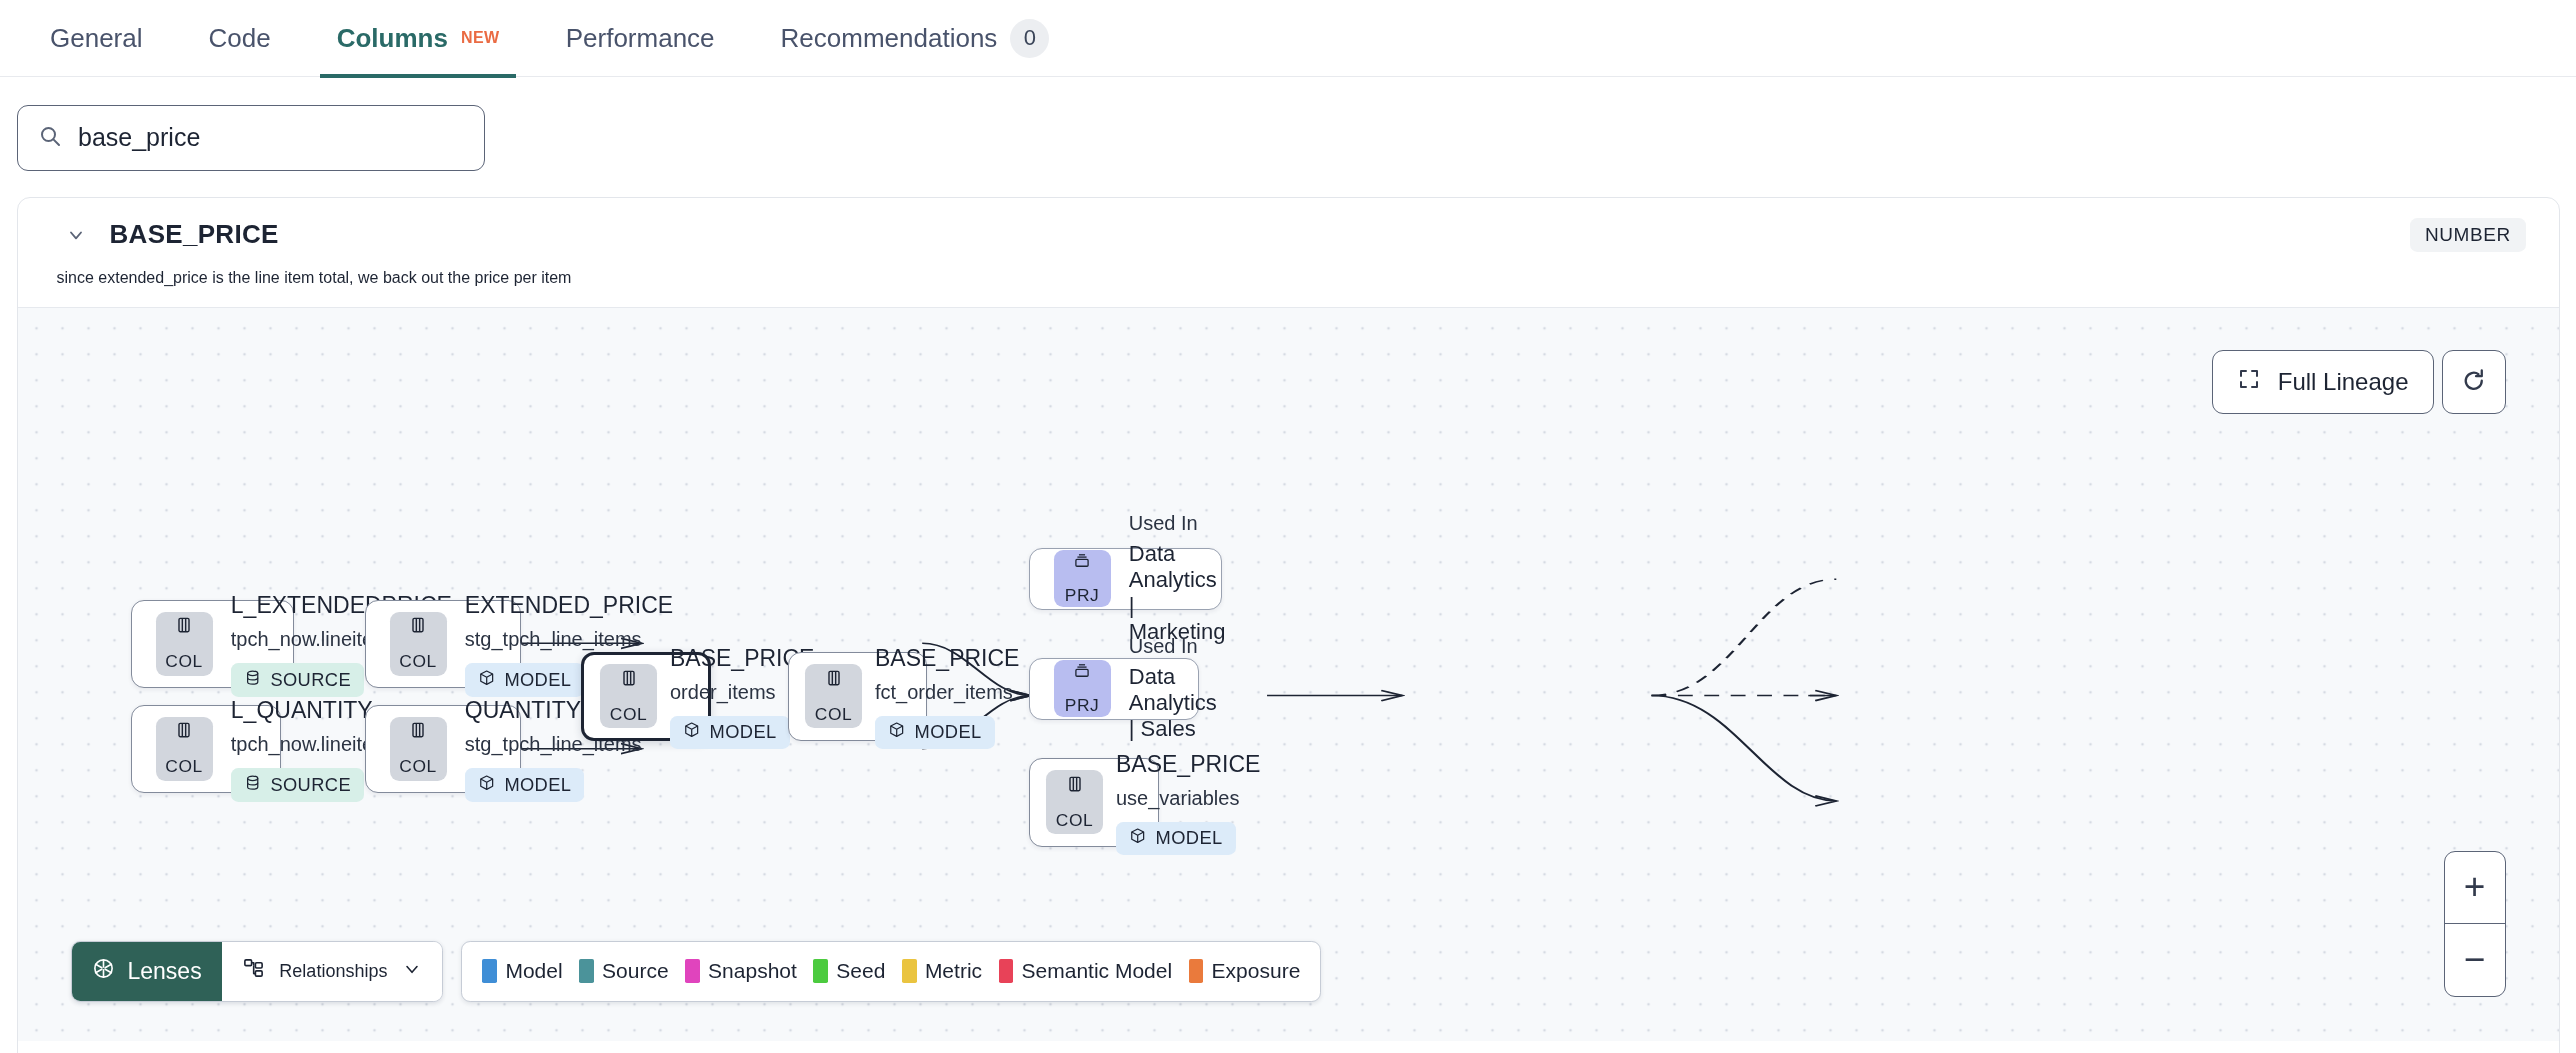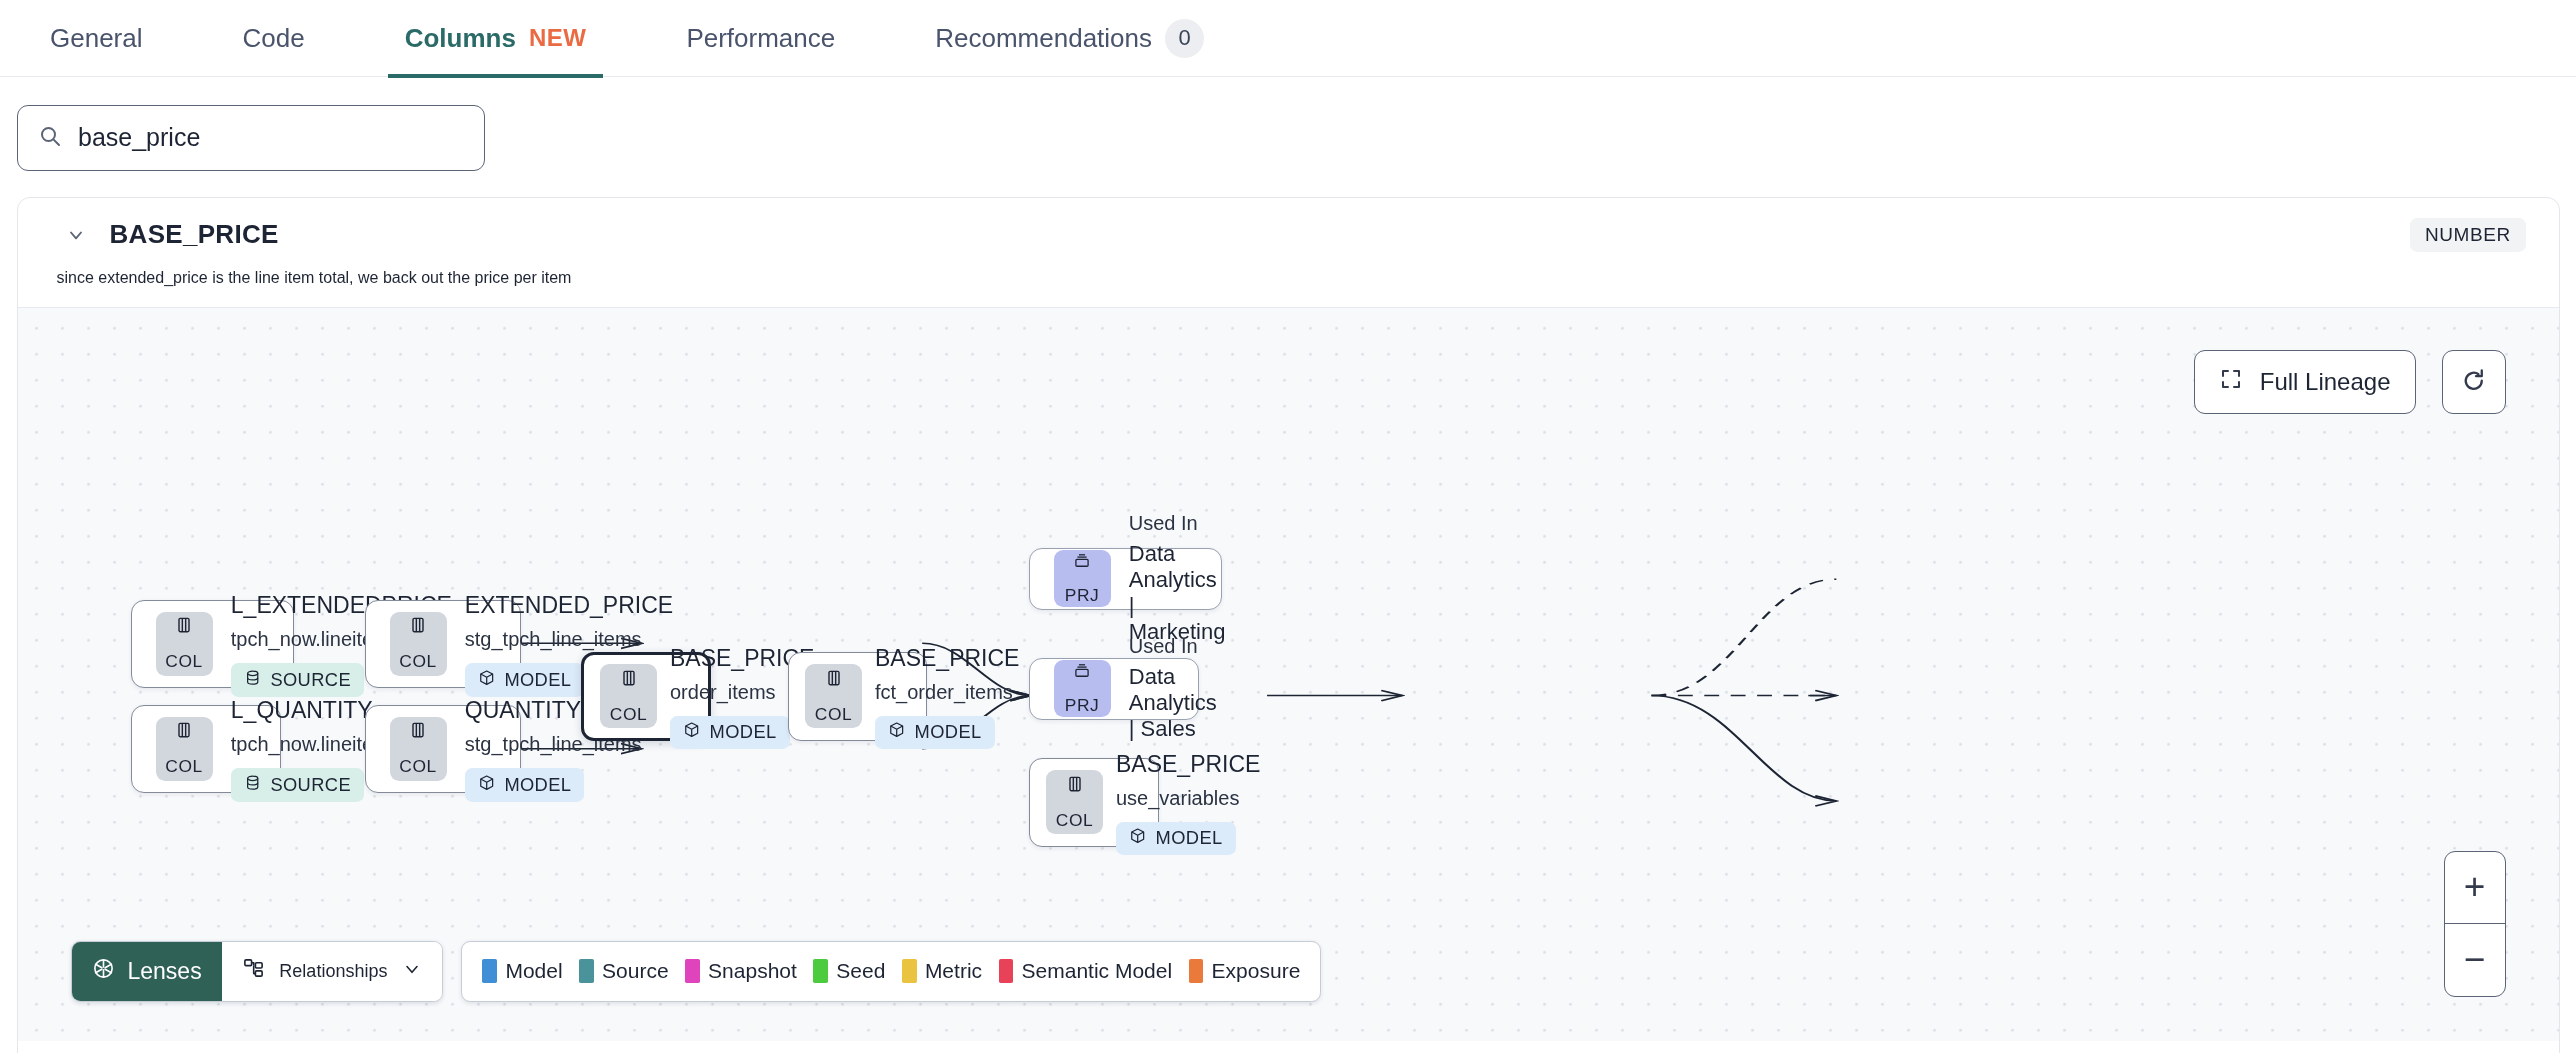--- a/index.html
+++ b/index.html
@@ -12,21 +12,20 @@
   }
 
   
   .tabbar {
     position: relative;
     height: 77px;
     display: flex;
     align-items: center;
     padding-left: 50px;
     border-bottom: 1.8px solid #e8eaee;
-    gap: 34px;
   }
   .tab {
     display: flex;
     align-items: center;
     gap: 13px;
     height: 77px;
     padding: 0 0 0 0;
     margin-right: 66px;
     font-size: 26px;
     color: #49536b;
@@ -37,21 +36,21 @@
   .tab.active { color: #2a6a67; font-weight: bold; }
   .tab.active::after {
     content: "";
     position: absolute;
     left: -16.5px; right: -16.5px; bottom: -1.8px;
     height: 4.6px;
     background: #2a6a67;
   }
   .tab .new-badge {
     color: #ea6b43;
-    font-size: 24px;
+    font-size: 16px;
     font-weight: bold;
     letter-spacing: 0.5px;
   }
   .tab .count-badge {
     background: #eceef1;
     color: #3b4559;
     border-radius: 916px;
     min-width: 39px;
     height: 39px;
     display: flex;
@@ -181,21 +180,21 @@
   
   .node.prj .node-body { padding-left: 18.3px; }
   .ui-label { font-size: 20px; color: #2b3342; }
   .ui-value { font-size: 22px; color: #1d2433; margin-top: 6.4px; }
 
   
   .ctl-row {
     position: absolute;
     top: 42px; right: 53px;
     display: flex;
-    gap: 26px;
+    gap: 8px;
   }
   .btn-pill {
     height: 64px;
     background: #fff;
     border: 1.8px solid #5b6477;
     border-radius: 11px;
     display: flex;
     align-items: center;
     gap: 16.5px;
     padding: 0 24px;

